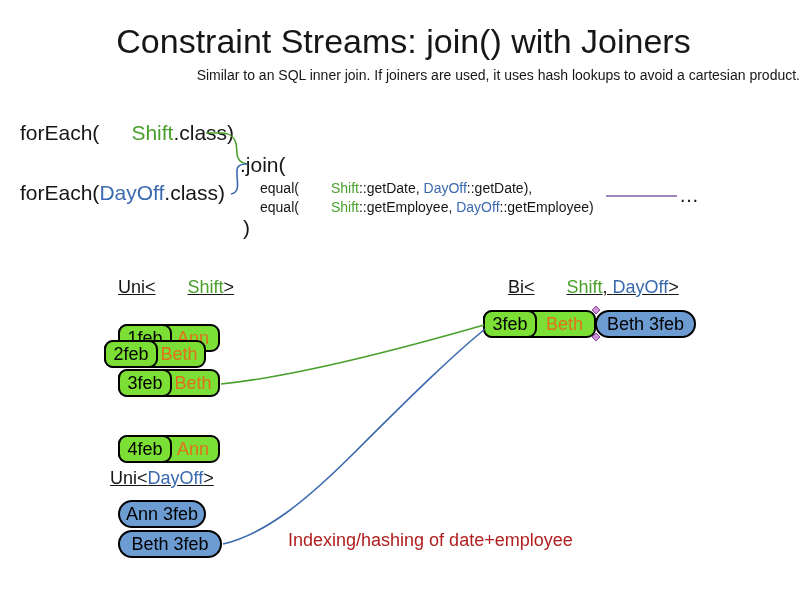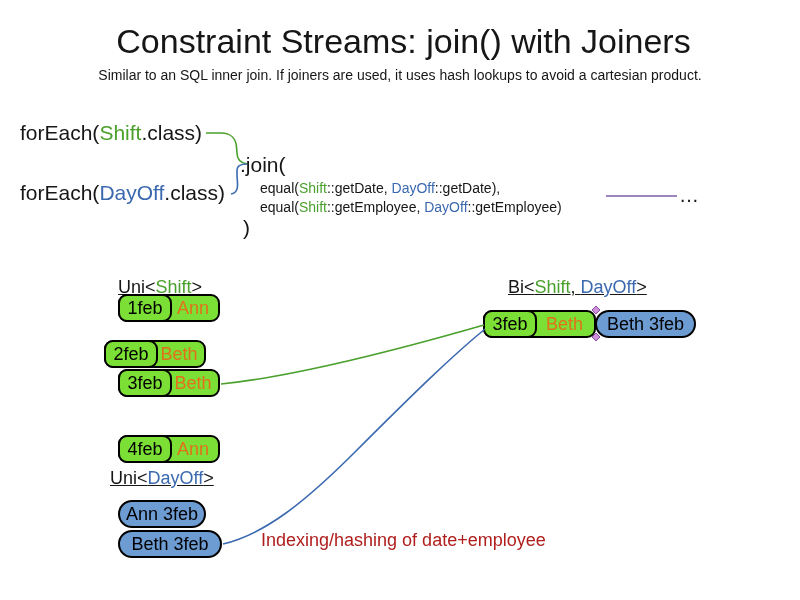--- a/index.html
+++ b/index.html
@@ -4,25 +4,25 @@
 <style>
   html,body{margin:0;padding:0;}
   body{
     width:800px;height:600px;position:relative;background:#ffffff;
     font-family:"Liberation Sans","DejaVu Sans",sans-serif;color:#161616;
     overflow:hidden;
   }
   .abs{position:absolute;}
   
   .title{left:0;right:0;top:22px;text-align:center;font-size:34px;letter-spacing:0px;padding-left:7px;}
-  .subtitle{left:0;right:0;top:67px;text-align:center;font-size:14px;}
+  .subtitle{left:0;right:0;top:67px;text-align:right;font-size:14px;}
   
   .code-big{font-size:21px;white-space:pre;}
   .code-small{font-size:14px;white-space:pre;}
-  .tok-green{color:var(--green_text);}
+  .tok-green{color:var(--green_text);margin-left:32px;}
   .tok-blue{color:var(--blue_text);}
   .ellipsis{font-size:20px;letter-spacing:1px;}
   
   .tbl-label{font-size:18px;white-space:pre;text-decoration:underline;}
   
   .grow{
     width:102px;height:28px;background:var(--green_fill);
     border:2px solid #000;border-radius:9px;box-sizing:border-box;
   }
   .datebox{
@@ -36,21 +36,21 @@
     display:flex;align-items:center;justify-content:center;
     font-size:18px;color:var(--orange_text);
   }
   
   .bbox{
     background:var(--blue_fill);border:2px solid #000;border-radius:14px;
     box-sizing:border-box;display:flex;align-items:center;justify-content:center;
     font-size:18px;color:#000;height:28px;
   }
   
-  .note{font-size:18px;line-height:26px;color:var(--red_text);}
+  .note{font-size:18px;line-height:26px;color:var(--red_text);margin-left:27px;}
   svg.overlay{position:absolute;left:0;top:0;pointer-events:none;}
   .st-green{stroke:var(--green_text);fill:none;stroke-width:1.6;}
   .st-blue{stroke:var(--blue_text);fill:none;stroke-width:1.6;}
   .st-purple{stroke:var(--purple_line);fill:none;stroke-width:1.6;}
   .diamond{fill:var(--diamond_fill);stroke:var(--diamond_stroke);stroke-width:1;}
 </style>
 </head>
 <body>
 
 <div class="abs title">Constraint Streams: join() with Joiners</div>
@@ -65,21 +65,21 @@
 <div class="abs code-small" style="left:260px;top:180px;"><span>equal(</span><span class="tok-green">Shift</span><span>::getDate, </span><span class="tok-blue">DayOff</span><span>::getDate),</span></div>
 
 <div class="abs code-small" style="left:260px;top:199px;"><span>equal(</span><span class="tok-green">Shift</span><span>::getEmployee, </span><span class="tok-blue">DayOff</span><span>::getEmployee)</span></div>
 
 <div class="abs code-big" style="left:243px;top:216px;">)</div>
 
 <div class="abs ellipsis" style="left:679px;top:184px;">…</div>
 
 <div class="abs tbl-label" style="left:118px;top:277px;"><span>Uni&lt;</span><span class="tok-green">Shift</span><span>&gt;</span></div>
 
-<div class="abs grow" style="left:118px;top:294px;">
+<div class="abs grow" style="left:118px;top:324px;">
   <div class="datebox">1feb</div>
   <div class="namebox">Ann</div>
 </div>
 <div class="abs grow" style="left:104px;top:340px;">
   <div class="datebox">2feb</div>
   <div class="namebox">Beth</div>
 </div>
 <div class="abs grow" style="left:118px;top:369px;">
   <div class="datebox">3feb</div>
   <div class="namebox">Beth</div>

